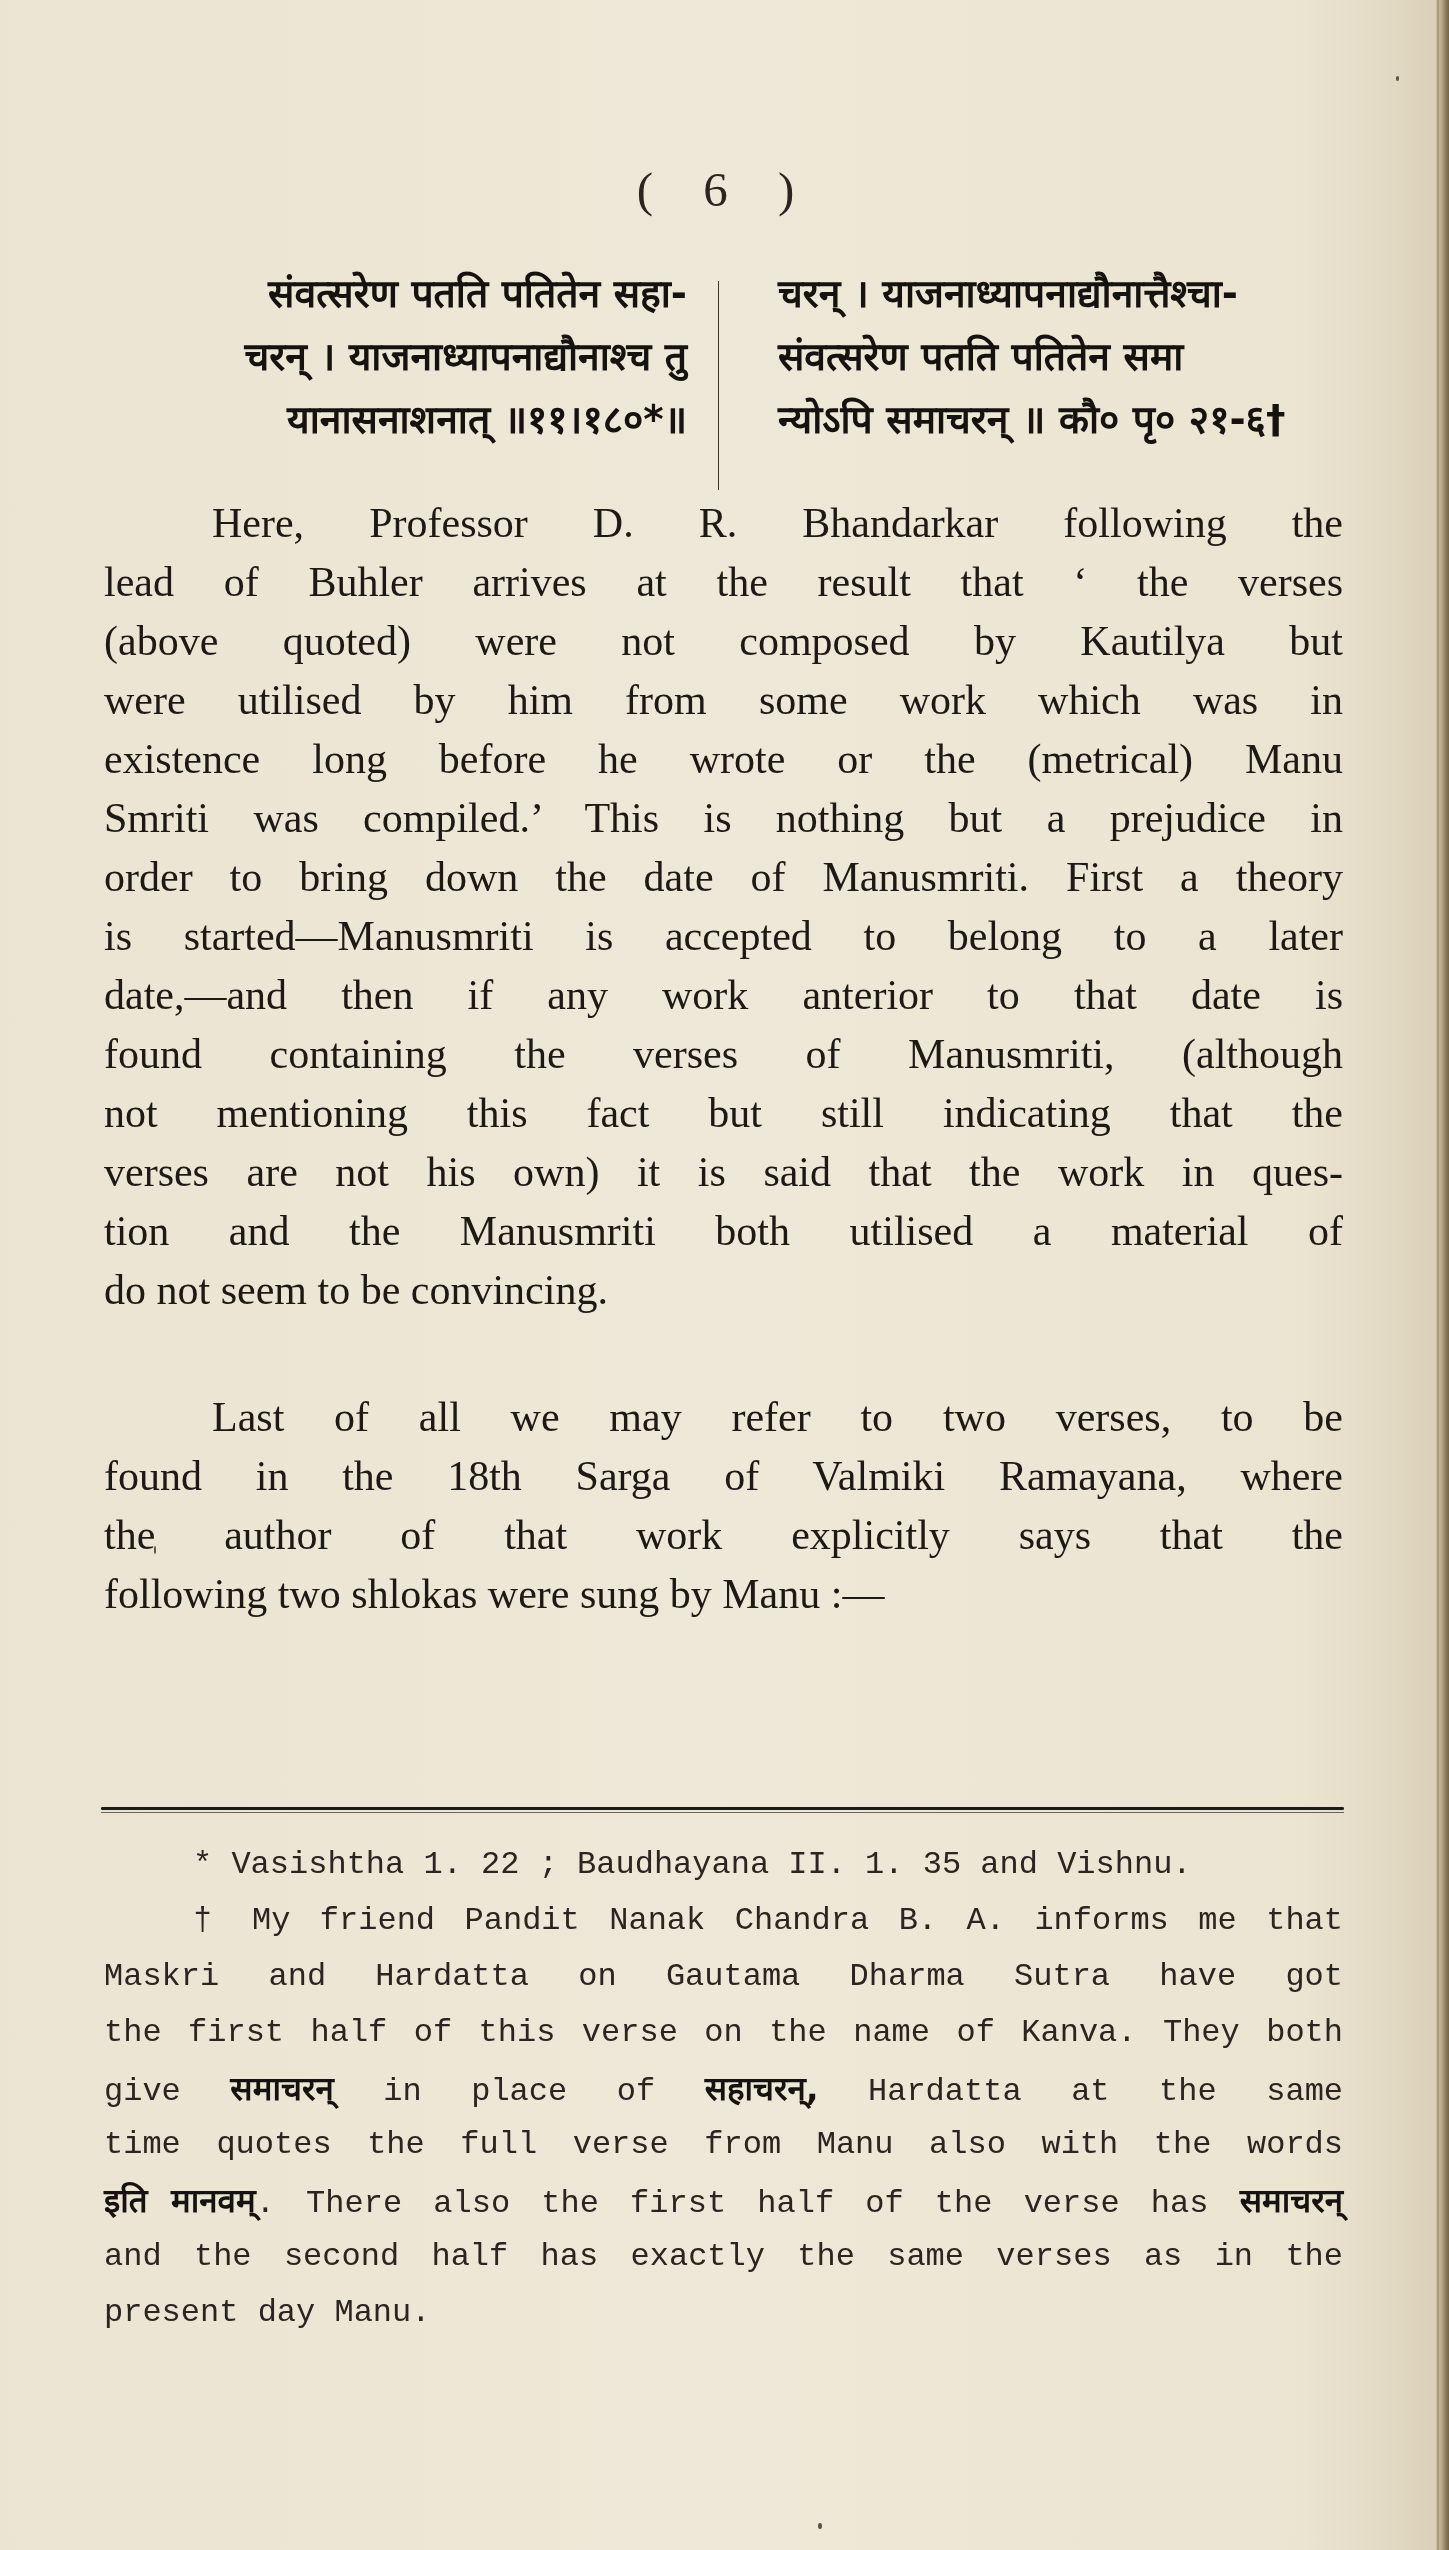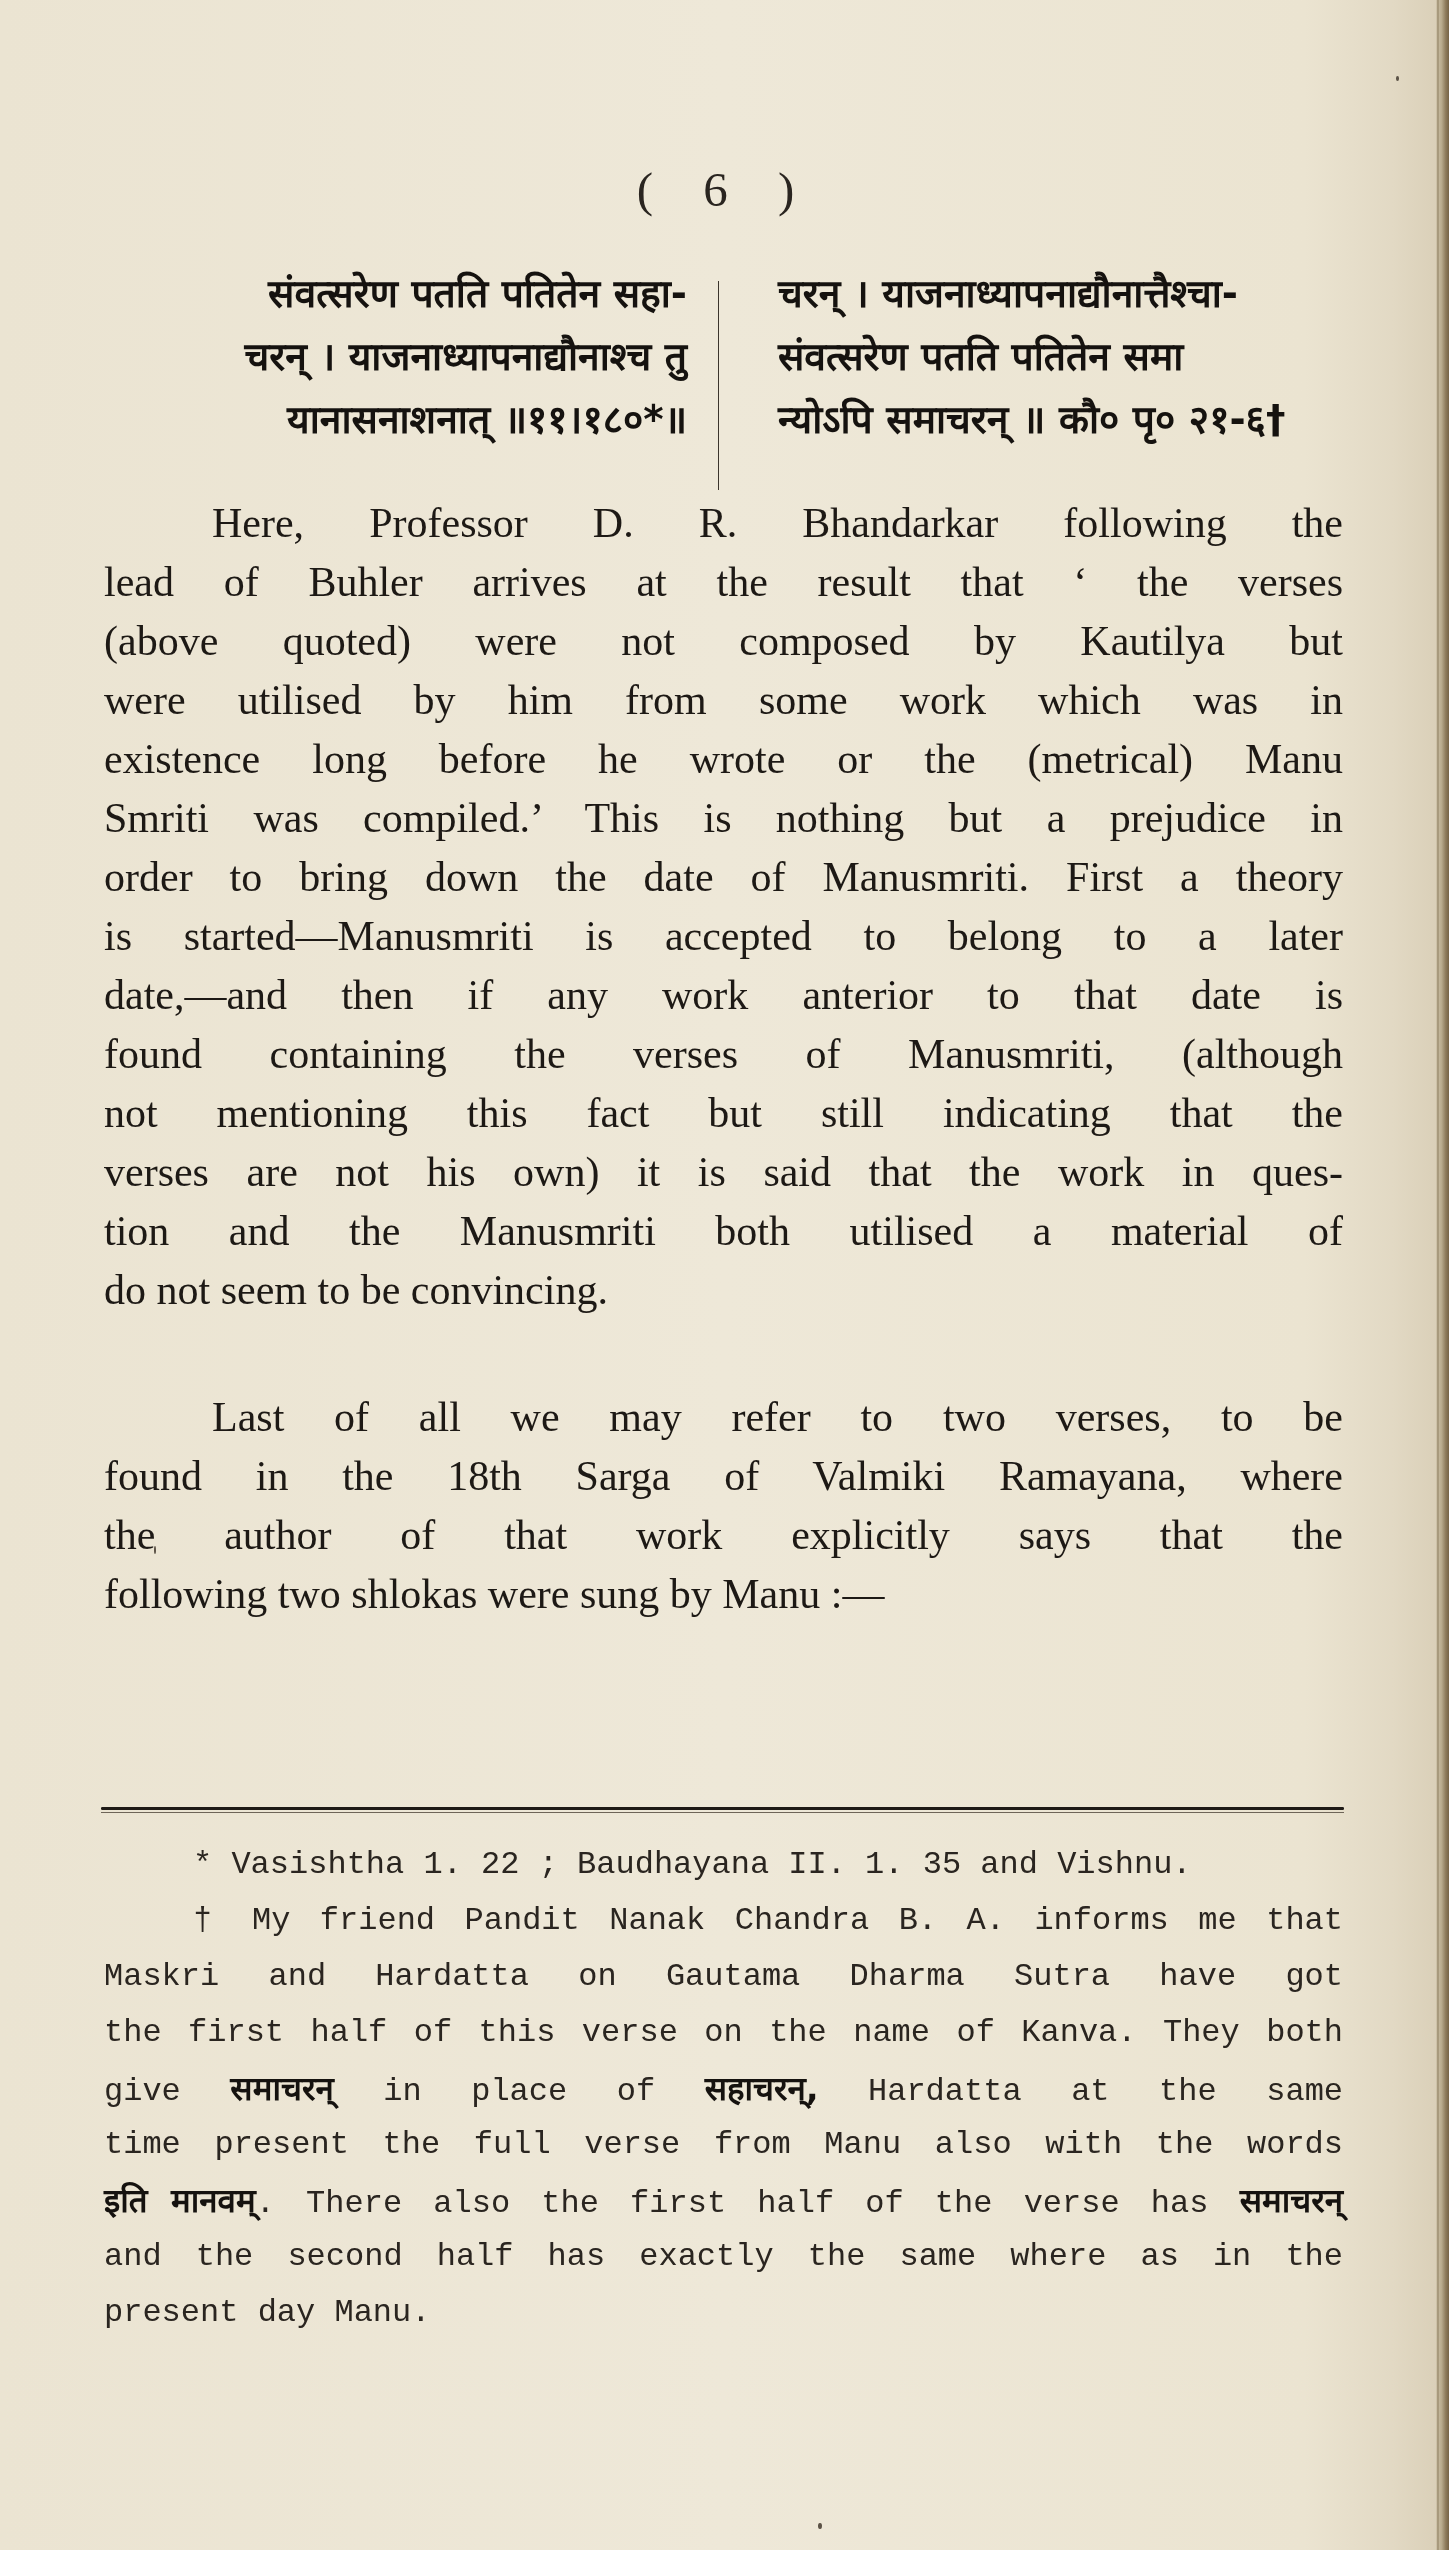--- a/index.html
+++ b/index.html
@@ -192,26 +192,26 @@
     <span class="fn-line indent">† My friend Pandit Nanak Chandra B. A. informs me that</span>
     <span class="fn-line">Maskri and Hardatta on Gautama Dharma Sutra have got</span>
     <span class="fn-line">the first half of this verse on the name of Kanva. They both</span>
     <span class="fn-line">
       <span>give</span>
       <span class="deva">समाचरन्</span>
       <span>in place of</span>
       <span class="deva">सहाचरन्,</span>
       <span>Hardatta at the same</span>
     </span>
-    <span class="fn-line">time present the full verse from Manu also with the words</span>
+    <span class="fn-line">time quotes the full verse from Manu also with the words</span>
     <span class="fn-line">
       <span class="deva">इति मानवम्</span><span>. There also the first half of the verse has</span>
       <span class="deva">समाचरन्</span>
     </span>
-    <span class="fn-line">and the second half has exactly the same where as in the</span>
+    <span class="fn-line">and the second half has exactly the same verses as in the</span>
     <span class="fn-line last">present day Manu.</span>
   </div>
 
   <div class="speck" style="left: 1396px; top: 76px; width: 3.2px; height: 5px;"></div>
   <div class="speck" style="left: 818px; top: 2523px; width: 3.8px; height: 6.3px;"></div>
   <div class="speck" style="left: 154px; top: 1546px; width: 1.9px; height: 7.6px;"></div>
 </div>
 
 
 </body></html>

